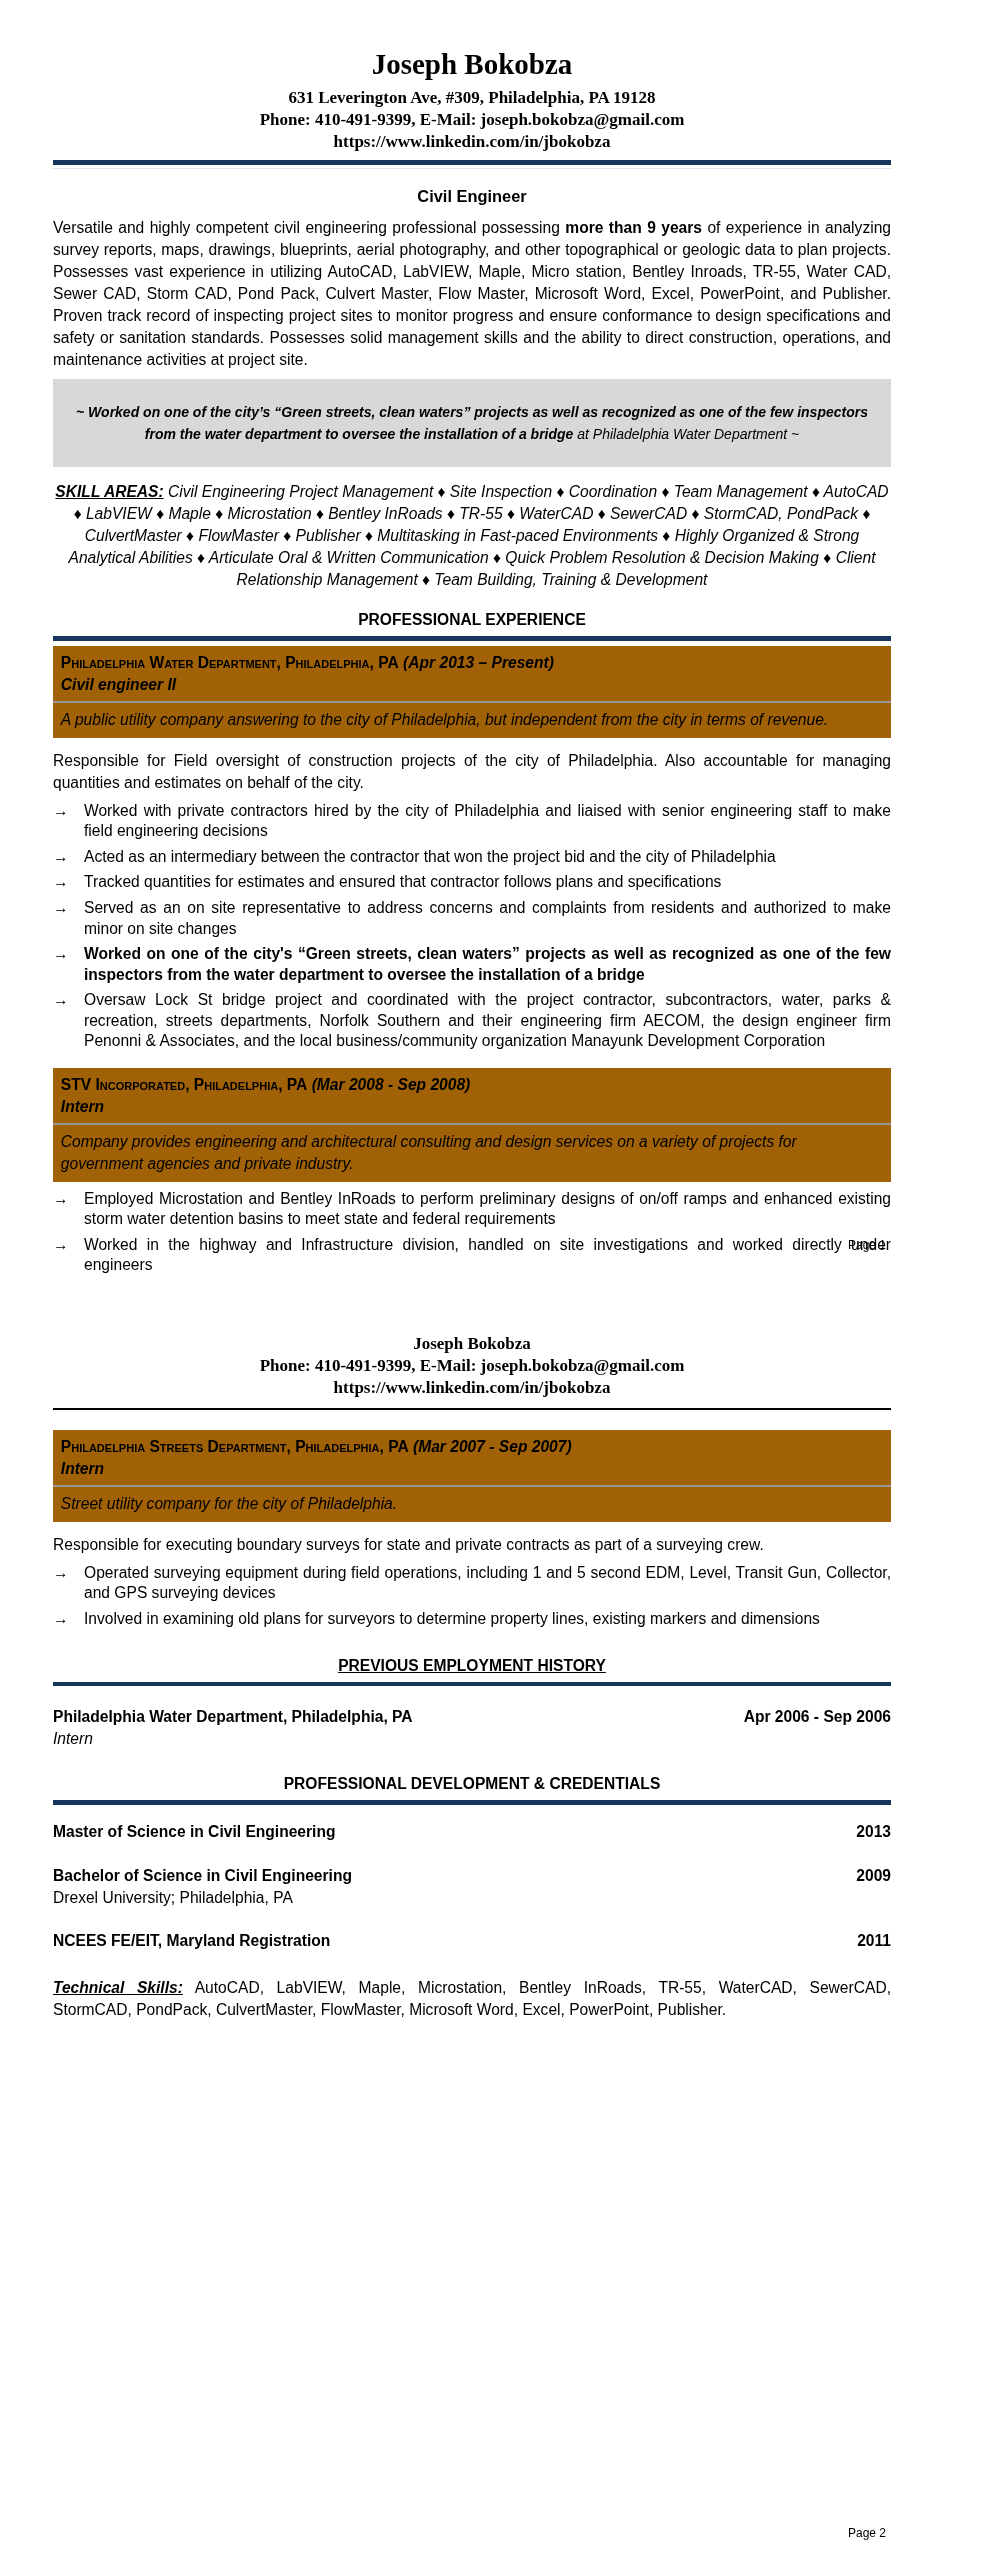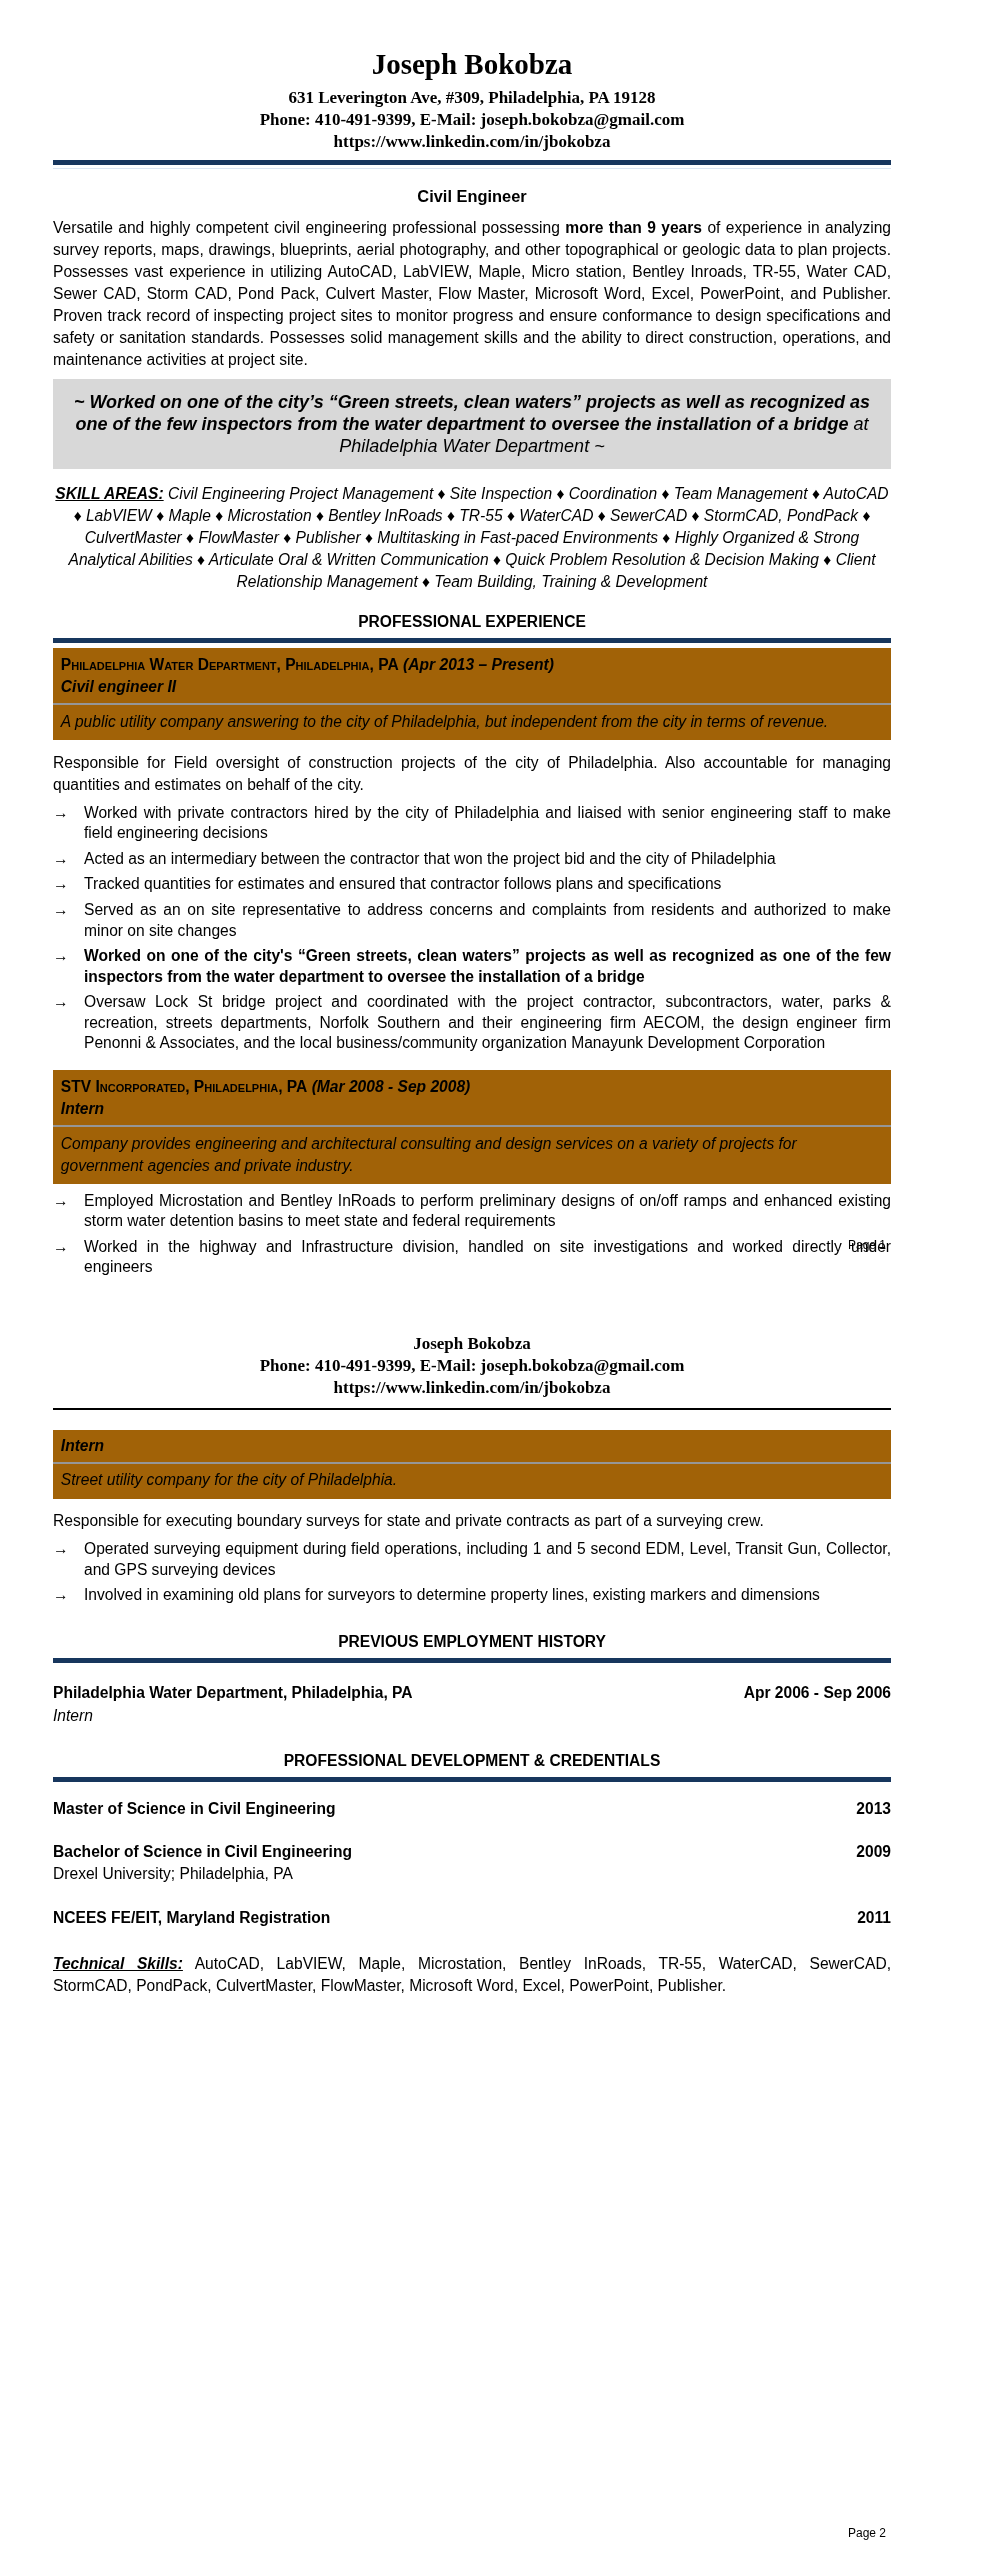--- a/index.html
+++ b/index.html
@@ -16,22 +16,22 @@
 
   .rule-navy { height:4.7px; background:#17365D; margin-top:7px; }
   .rule-blue-thin { height:0.8px; background:#dbe5f1; margin-top:3.1px; }
   .rule-black { height:1.6px; background:#000; margin-top:9.4px; }
 
   .role { text-align:center; font-size:16.4px; line-height:19px; font-weight:bold; margin:18px 0 0; }
 
   .body { font-size:15.6px; line-height:22px; margin:11.7px 0 0; }
   .just { text-align:justify; }
 
-  .callout { background:#d8d8d8; margin-top:7.8px; padding:12px 11px; text-align:center;
-             font-size:18px; line-height:22px; font-style:italic; }
+  .callout { background:#d8d8d8; margin-top:7.8px; padding:22px 11px; text-align:center;
+             font-size:14px; line-height:22px; font-style:italic; }
   .bi { font-weight:bold; }
 
   .skillsp { text-align:center; font-style:italic; font-size:15.6px; line-height:22px; margin:13.3px 0 0; }
   .lbl-bu { font-weight:bold; text-decoration:underline; }
 
   .sec-heading { text-align:center; font-size:15.6px; line-height:19px; font-weight:bold; margin:19.5px 0 0; }
 
   .jobbox { background:#a16207; margin-top:5.5px; padding:4.7px 7.8px 5.5px; }
   .company-line { font-size:15.6px; line-height:23.4px; font-weight:bold; }
   .sc { font-variant:small-caps; }
@@ -151,37 +151,38 @@
 
     <header class="p2-header">
       <div>Joseph Bokobza</div>
       <div>Phone: 410-491-9399, E-Mail: joseph.bokobza@gmail.com</div>
       <div>https://www.linkedin.com/in/jbokobza</div>
     </header>
 
     <div class="rule-black"></div>
 
     <div class="jobbox" style="margin-top:20.3px;">
+      <div class="company-line"><span class="sc">Philadelphia Streets Department, Philadelphia, PA</span> <span class="dates">(Mar 2007 - Sep 2007)</span></div>
       <div class="jobtitle">Intern</div>
       <div class="jobdivider"></div>
       <div class="jobabout">Street utility company for the city of Philadelphia.</div>
     </div>
     <p class="body just">Responsible for executing boundary surveys for state and private contracts as part of a surveying crew.</p>
     <ul class="bullets">
       <li>
           <span class="arrow">→</span>
           <span class="btext">Operated surveying equipment during field operations, including 1 and 5 second EDM, Level, Transit Gun, Collector, and GPS surveying devices</span>
         </li>
       <li>
           <span class="arrow">→</span>
           <span class="btext">Involved in examining old plans for surveyors to determine property lines, existing markers and dimensions</span>
         </li>
     </ul>
 
-    <h3 class="sec-heading" style="margin-top:26.6px;">PREVIOUS EMPLOYMENT HISTORY</h3>
+    <h3 class="sec-heading" style="margin-top:26.6px;text-decoration:underline;">PREVIOUS EMPLOYMENT HISTORY</h3>
     <div class="rule-navy"></div>
 
     <div class="prev-row">
       <span>Philadelphia Water Department, Philadelphia, PA</span>
       <span>Apr 2006 - Sep 2006</span>
     </div>
     <div class="prev-title">Intern</div>
 
     <h3 class="sec-heading" style="margin-top:25px;">PROFESSIONAL DEVELOPMENT &amp; CREDENTIALS</h3>
     <div class="rule-navy"></div>

